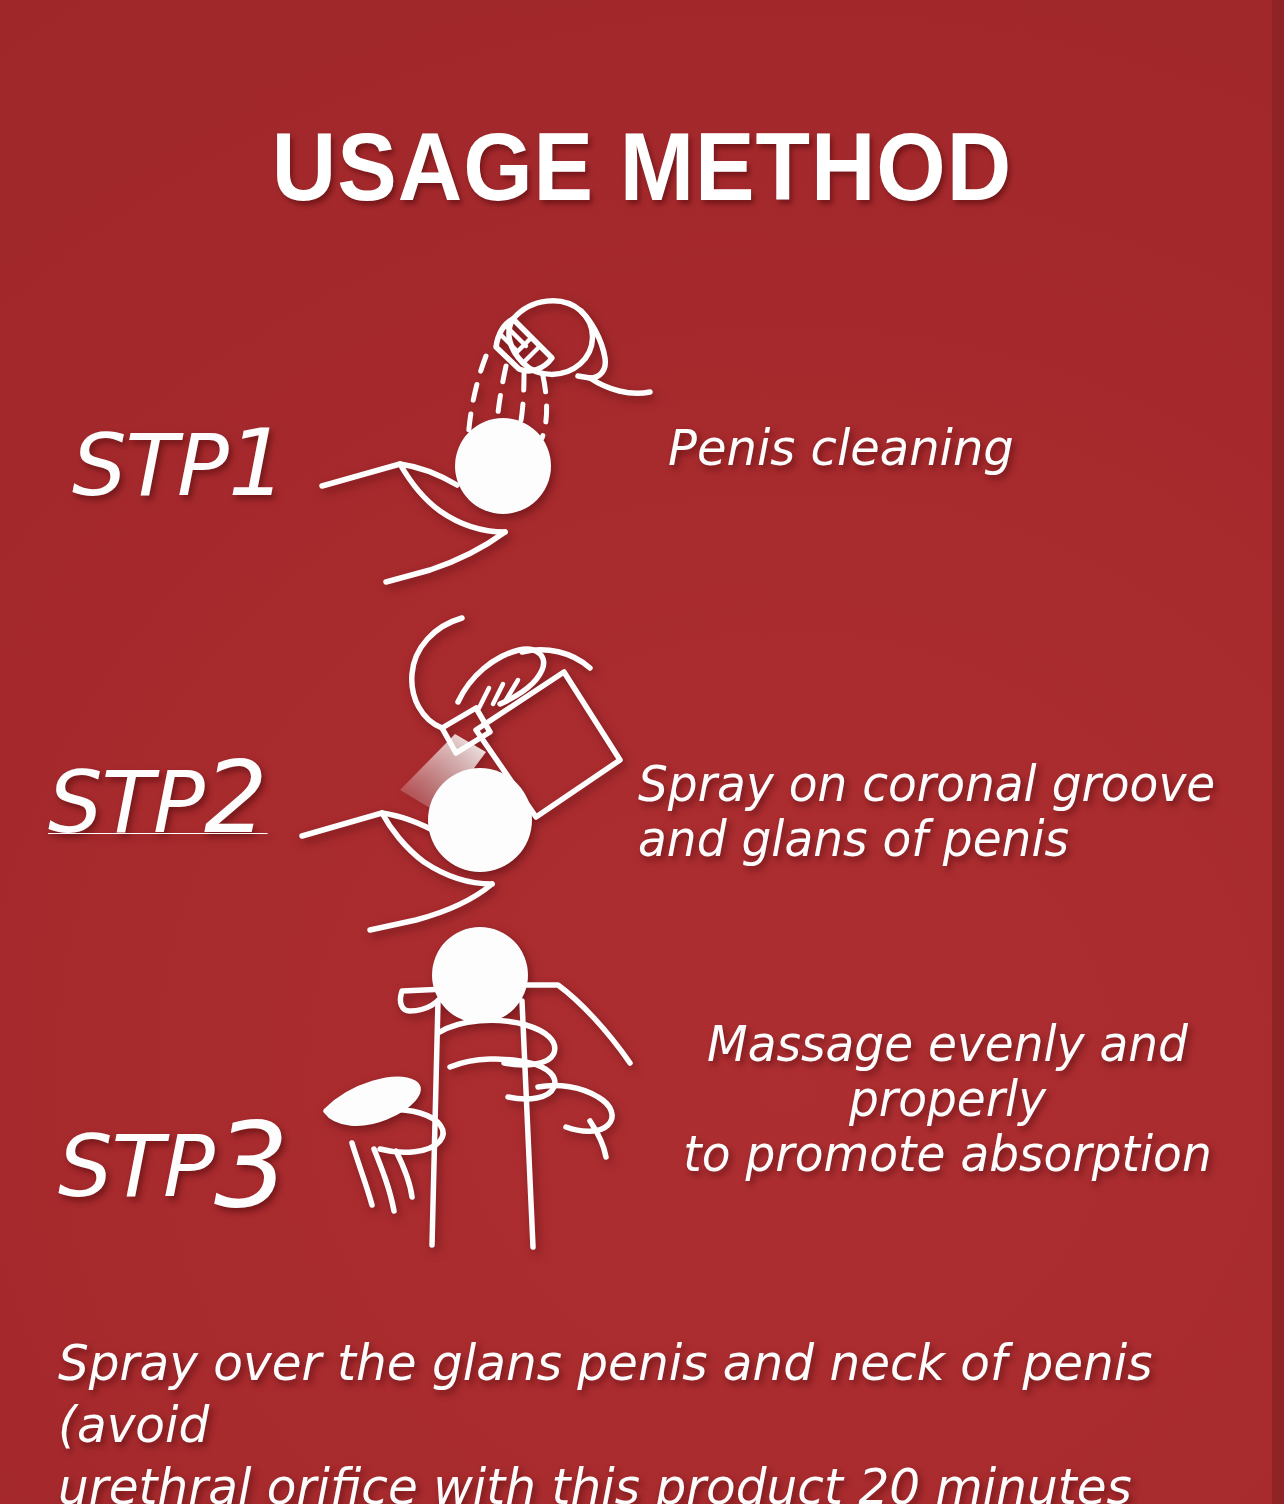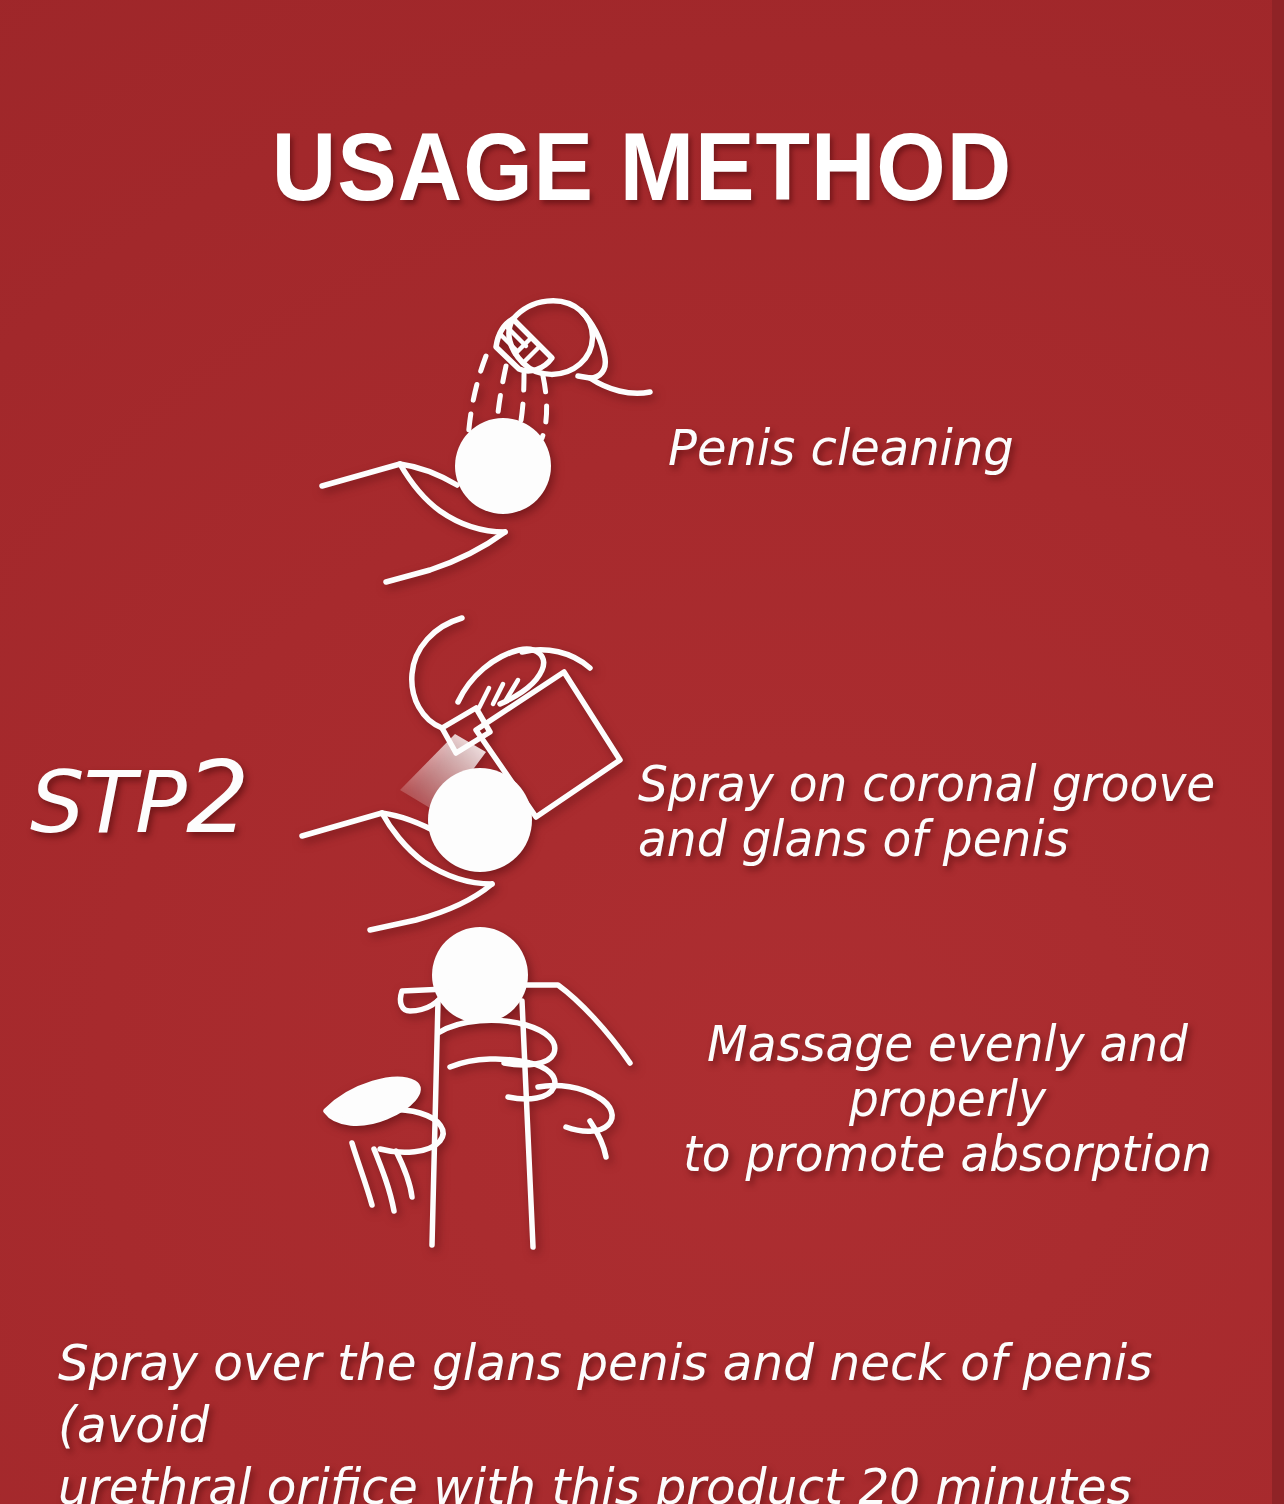--- a/index.html
+++ b/index.html
@@ -46,21 +46,21 @@
     white-space: nowrap;
     text-shadow: 3px 4px 6px rgba(78,10,12,0.6);
     line-height: 1;
   }
   .stp .word { font-size: 86px; letter-spacing: -1px; }
   .stp .num  { font-size: 92px; }
   .stp.s2 .num { font-size: 100px; }
   .stp.s3 .num { font-size: 118px; position: relative; top: 10px; }
 
   #stp1 { left: 72px;  top: 418px; }
-  #stp2 { left: 30px;  top: 748px; }
+  #stp2 { left: 48px;  top: 748px; text-decoration: underline; }
   #stp3 { left: 58px;  top: 1096px; }
 
   
   .desc {
     position: absolute;
     font-family: "DejaVu Sans", sans-serif;
     font-style: italic;
     font-weight: 500;
     color: #fcfcfc;
     line-height: 1.12;
@@ -122,20 +122,23 @@
   .blob { fill: #fdfdfd; }
   .art-shadow { filter: drop-shadow(3px 4px 5px rgba(78,10,12,0.55)); }
 </style>
 </head>
 <body>
 
 <div id="poster">
 
   <div class="title">USAGE METHOD</div>
 
+  <div class="stp s1" id="stp1">
+    <span class="word">STP</span><span class="num">1</span>
+  </div>
 
   <div class="art art-shadow" id="art1">
     <svg viewBox="0 0 400 320" width="400" height="320">
 
       <path class="stroke" d="M213 49 C231 28 263 25 281 41 C297 56 296 80 280 94 C264 108 238 108 223 93 C209 79 205 62 213 49 Z"></path>
 
       <path class="stroke" d="M213 49 L252 88 C244 99 230 104 219 99 L196 77 C198 63 204 54 213 49 Z"></path>
 
       <path class="stroke-thin" d="M200 64 L216 80"></path>
       <path class="stroke-thin" d="M207 57 L226 76"></path>
@@ -194,20 +197,23 @@
 
       <path class="stroke" d="M150 222 C132 212 114 204 92 201 L12 224"></path>
       <path class="stroke" d="M92 201 C100 216 115 236 134 250 C155 264 178 272 202 272"></path>
       <path class="stroke" d="M202 272 C183 288 156 300 126 308 L80 318"></path>
     </svg>
   </div>
 
   <div class="desc" id="desc2">Spray on coronal groove
 and glans of penis</div>
 
+  <div class="stp s3" id="stp3">
+    <span class="word">STP</span><span class="num">3</span>
+  </div>
 
   <div class="art art-shadow" id="art3">
     <svg viewBox="0 0 400 340" width="400" height="340">
 
       <circle class="blob" cx="190" cy="60" r="48"></circle>
 
       <path class="stroke" d="M148 86 L142 330"></path>
       <path class="stroke" d="M232 86 L243 332"></path>
 
       <path class="stroke" d="M112 76 L156 74 C150 88 136 96 120 96 C112 96 108 88 112 76 Z"></path>

